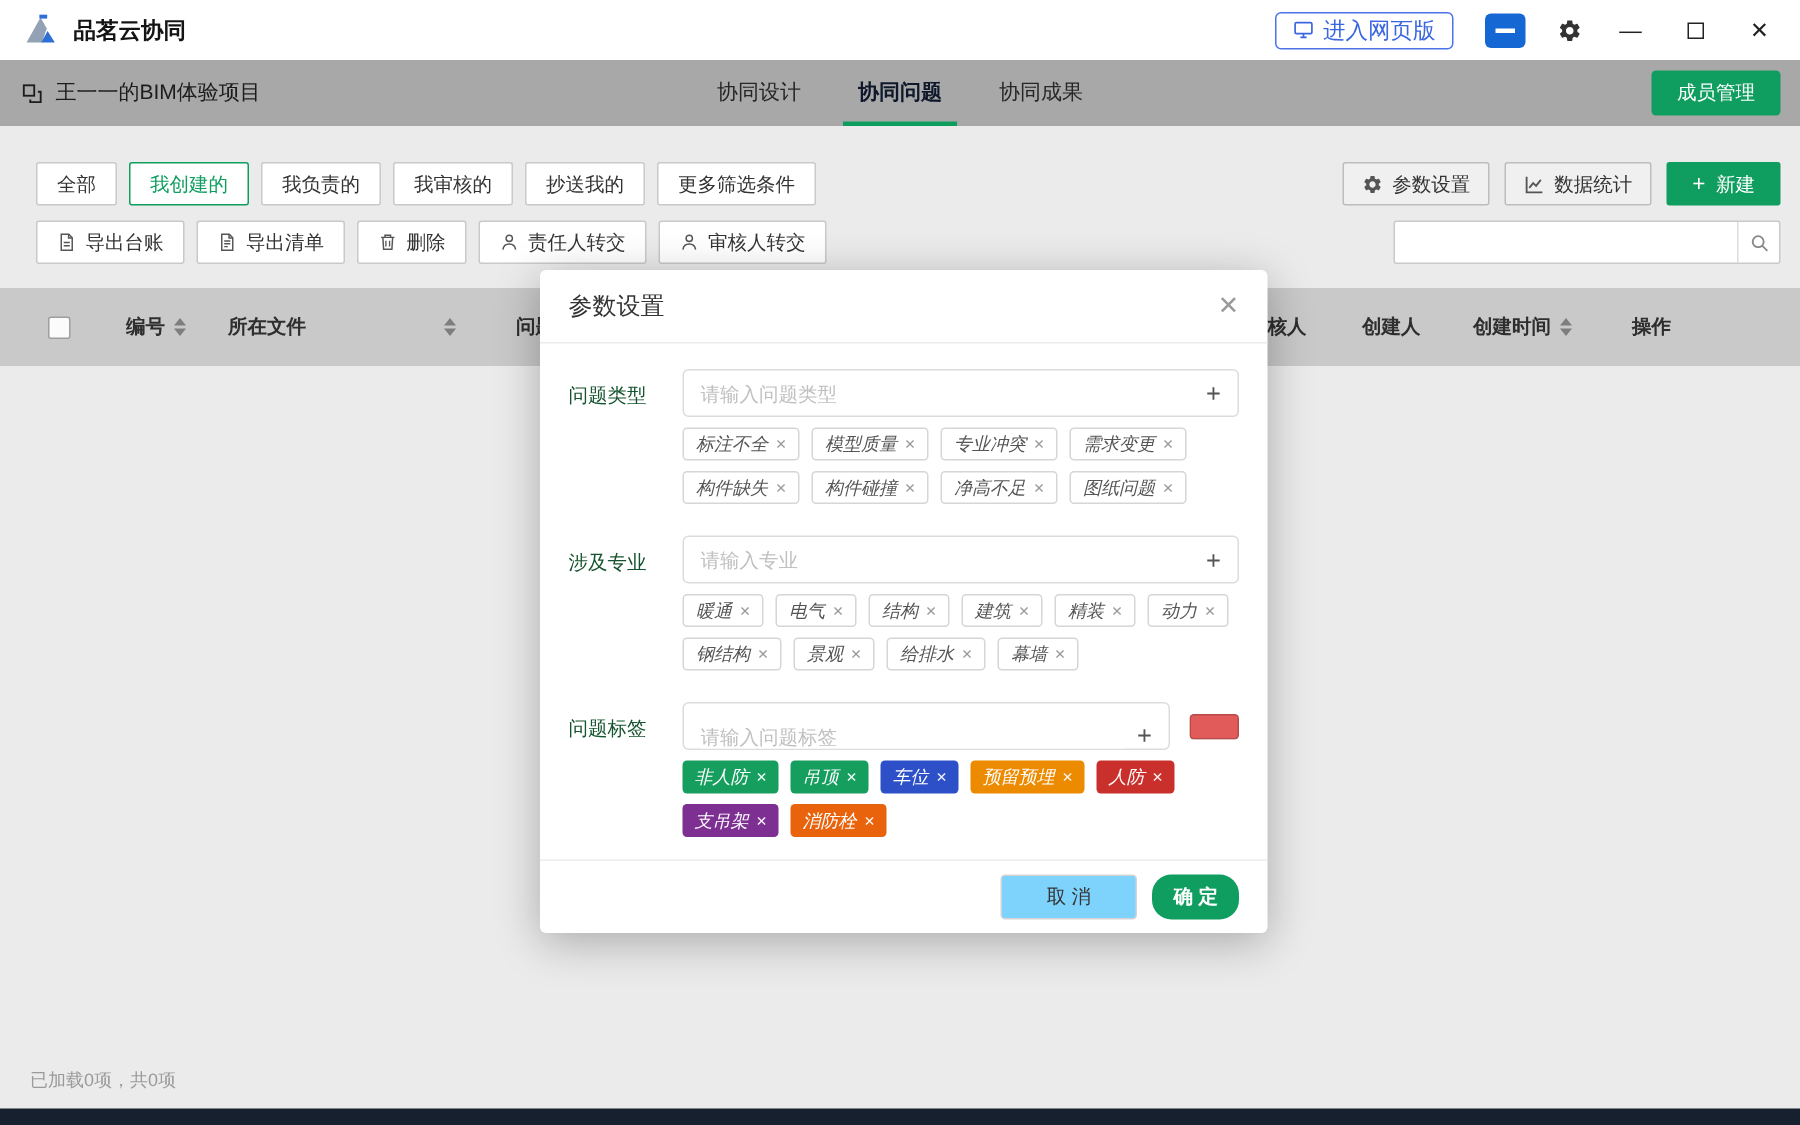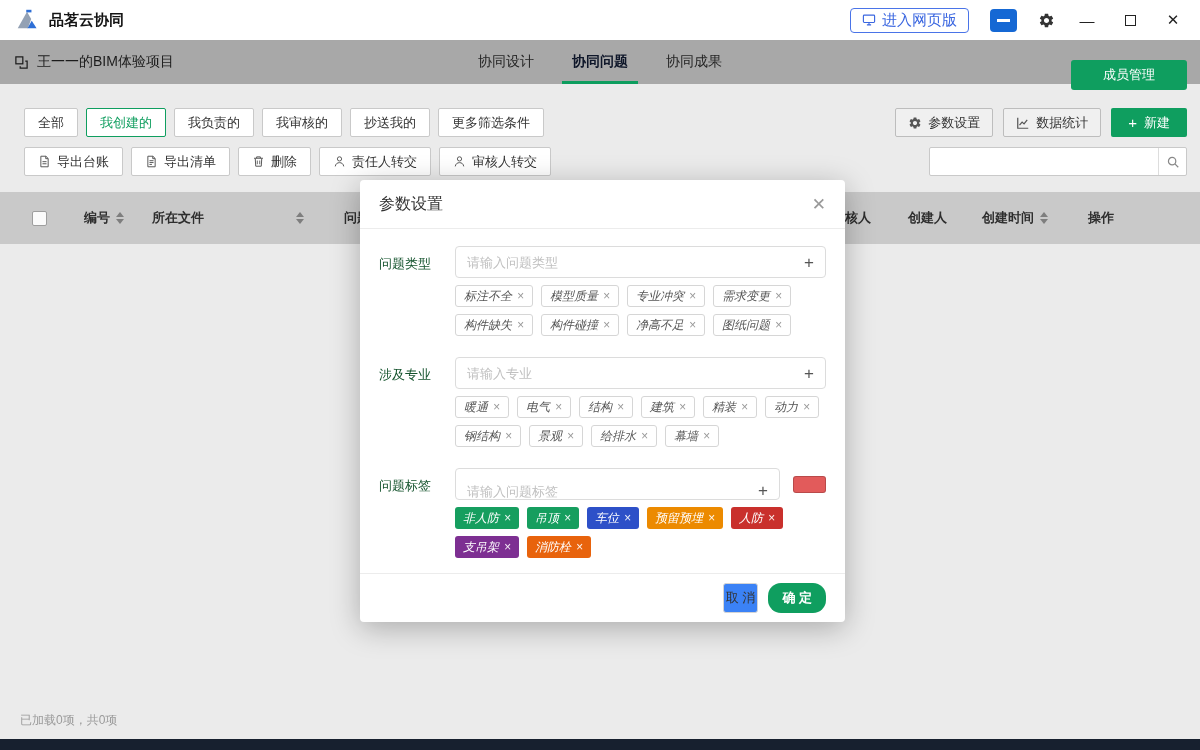--- a/index.html
+++ b/index.html
@@ -18,21 +18,21 @@
   .win-ctl { width: 22px; text-align: center; font-size: 15px; color: #222; cursor: pointer; display: flex; justify-content: center; align-items: center; height: 24px; }
   .max-box { width: 11px; height: 11px; border: 1.6px solid #222; display: inline-block; }
 
   
   .projectbar { position: absolute; top: 40px; left: 0; right: 0; height: 44px; background: #a8a8a8; z-index: 4; }
   .proj { position: absolute; left: 14px; top: 0; height: 100%; display: flex; align-items: center; gap: 8px; color: #1c1c1c; font-size: 14px; }
   .center-tabs { position: absolute; left: 50%; transform: translateX(-50%); top: 0; height: 100%; display: flex; gap: 34px; }
   .ptab { font-size: 14px; color: #262626; height: 100%; display: flex; align-items: center; position: relative; cursor: pointer; padding: 0 2px; }
   .ptab.active { color: #0f172a; font-weight: 700; }
   .ptab.active::after { content: ""; position: absolute; left: -8px; right: -8px; bottom: 0; height: 3px; background: #0d9d5e; }
-  .member-btn { position: absolute; right: 13px; top: 20px; height: 30px; background: #0f9e5f; color: #fff; border: none; border-radius: 3px; padding: 0 32px; font-size: 13px; cursor: pointer; }
+  .member-btn { position: absolute; right: 13px; top: 7px; height: 30px; background: #0f9e5f; color: #fff; border: none; border-radius: 3px; padding: 0 17px; font-size: 13px; cursor: pointer; }
 
   
   .filter-row { position: absolute; top: 108px; left: 24px; display: flex; gap: 8px; }
   .fbtn { height: 29px; padding: 0 13px; background: #fff; border: 1px solid #c9c9c9; font-size: 13px; color: #333; display: inline-flex; align-items: center; border-radius: 2px; cursor: pointer; gap: 6px; }
   .fbtn.active { border-color: #0f9e5f; color: #0f9e5f; }
   .filter-right { position: absolute; top: 108px; right: 13px; display: flex; gap: 10px; }
   .tool-btn { height: 29px; padding: 0 12px; border: 1px solid #bdbdbd; background: #f0f0f0; display: inline-flex; gap: 6px; align-items: center; font-size: 13px; color: #333; border-radius: 2px; cursor: pointer; }
   .new-btn { height: 29px; padding: 0 17px; background: #0f9e5f; color: #fff; border: none; border-radius: 2px; font-size: 13px; display: inline-flex; gap: 7px; align-items: center; cursor: pointer; }
   .new-btn .pl { font-size: 15px; }
   .action-row { position: absolute; top: 147px; left: 24px; display: flex; gap: 8px; }
@@ -68,21 +68,21 @@
   .plus { color: #555; font-size: 17px; margin-left: 8px; cursor: pointer; line-height: 1; }
   .inputline { display: flex; align-items: center; }
   .inputline .inputbox { flex: 1; align-items: flex-end; }
   .swatch { width: 33px; height: 17px; border-radius: 3px; margin-left: 13px; border: 1px solid rgba(0,0,0,0.18); flex-shrink: 0; cursor: pointer; }
   .tagrow { display: flex; gap: 8px; margin-top: 7px; font-style: italic; }
   .tag { display: inline-flex; align-items: center; gap: 5px; height: 22px; padding: 0 8px; border: 1px solid #d6d6d6; border-radius: 3px; background: #fff; font-size: 12px; color: #555; cursor: pointer; white-space: nowrap; }
   .tag .tx { color: #999; font-size: 12px; cursor: pointer; }
   .tag.colored { border: none; color: #fff; }
   .tag.colored .tx { color: rgba(255,255,255,0.92); }
   .m-foot { height: 49px; border-top: 1px solid #ececec; display: flex; align-items: center; justify-content: flex-end; gap: 10px; padding: 0 19px; flex-shrink: 0; }
-  .btn-cancel { height: 30px; padding: 0 2px; background: #3b82f6; border: 1px solid #d4d4d4; border-radius: 3px; font-size: 13px; color: #333; cursor: pointer; }
+  .btn-cancel { height: 30px; padding: 0 30px; background: #7dd3fc; border: 1px solid #d4d4d4; border-radius: 3px; font-size: 13px; color: #333; cursor: pointer; }
   .btn-confirm { height: 30px; padding: 0 14px; background: #0f9e5f; border: none; border-radius: 13px; font-size: 13px; font-weight: 700; color: #fff; cursor: pointer; }
 </style>
 </head>
 <body>
 
 <div class="page">
 
   <div class="titlebar">
     <span class="logo">
       <svg width="26" height="26" viewBox="0 0 28 28">

